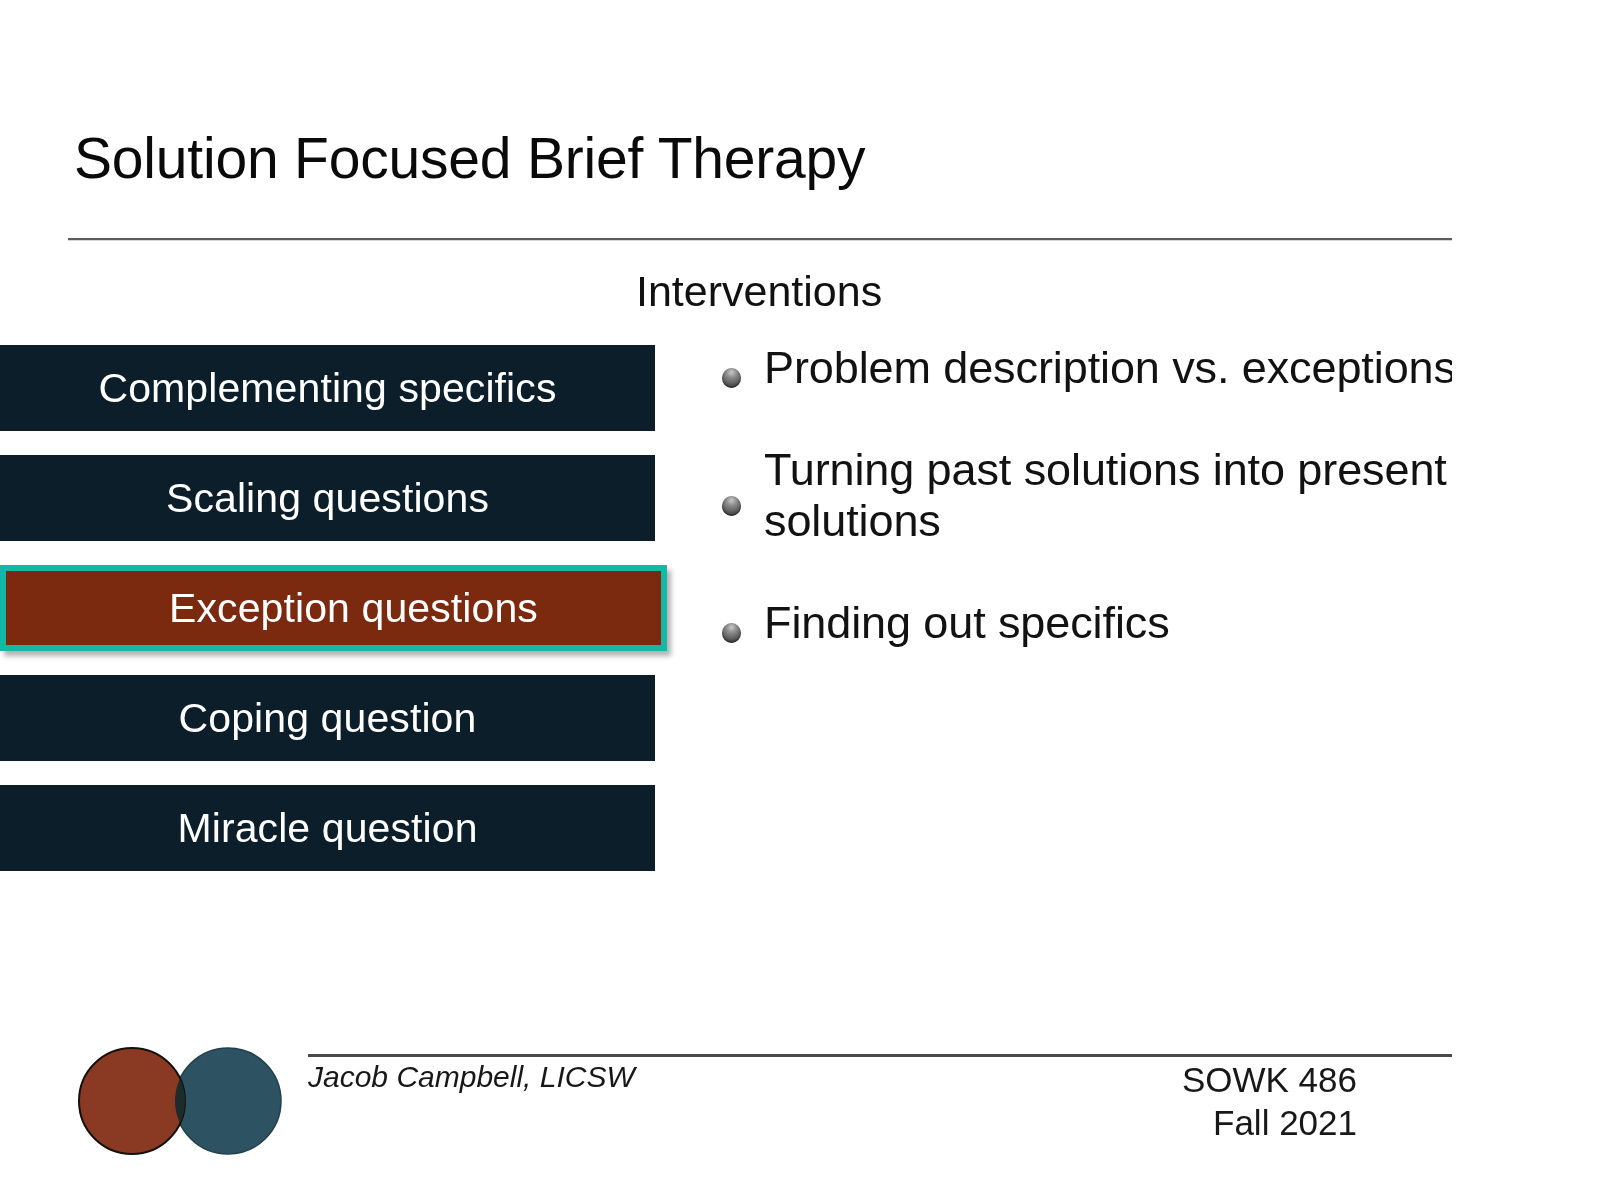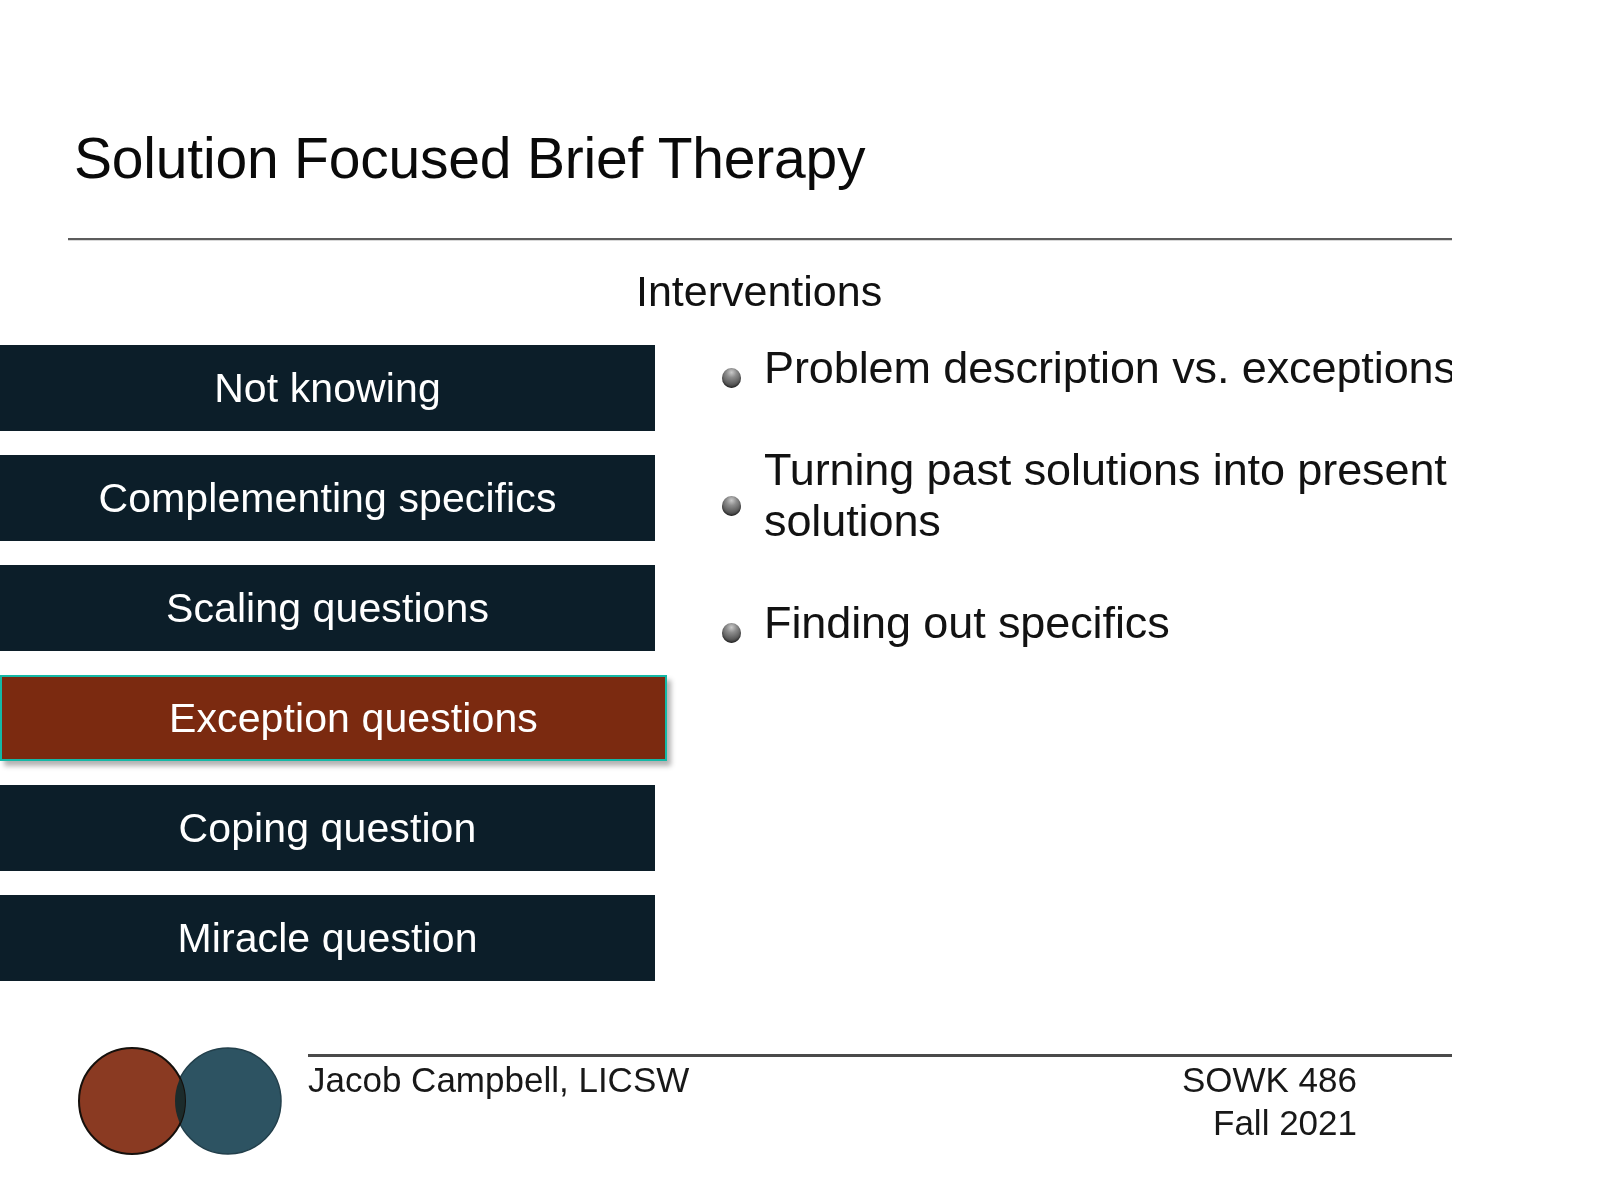--- a/index.html
+++ b/index.html
@@ -69,21 +69,21 @@
     align-items: center;
     justify-content: center;
     box-sizing: border-box;
   }
   .label-box.navy {
     background: #0c1e29;
   }
   .label-box.highlight {
     background: #7b2a10;
     width: 667px;
-    border: 2px solid #14b8a6;
+    border: 6px solid #14b8a6;
     box-shadow: 4px 5px 5px rgba(0,0,0,0.30);
     padding-left: 40px;
   }
   .label-text {
     color: #ffffff;
     font-size: 41px;
     line-height: 1;
     font-weight: 400;
     letter-spacing: 0.1px;
     white-space: nowrap;
@@ -134,24 +134,25 @@
     position: absolute;
     left: 72px;
     top: 1042px;
     width: 216px;
     height: 118px;
   }
   #footer-left {
     position: absolute;
     left: 308px;
     top: 1058px;
-    font-size: 35px;
+    font-size: 30px;
     line-height: 1.24;
     color: #181818;
     font-weight: 400;
+    font-style: italic;
   }
   #footer-right {
     position: absolute;
     right: 95px;
     top: 1058px;
     text-align: right;
     font-size: 35px;
     line-height: 1.24;
     color: #181818;
     font-weight: 400;
@@ -163,23 +164,20 @@
 
 <div id="slide">
 
   <div id="slide-title">Solution Focused Brief Therapy</div>
   <div id="title-rule"></div>
 
   <div id="interventions-heading">Interventions</div>
 
   <div id="label-stack">
 
-    <div class="label-box navy">
-      <span class="label-text">Not knowing</span>
-    </div>
 
     <div class="label-box navy">
       <span class="label-text">Complementing specifics</span>
     </div>
 
     <div class="label-box navy">
       <span class="label-text">Scaling questions</span>
     </div>
 
     <div class="label-box highlight">

